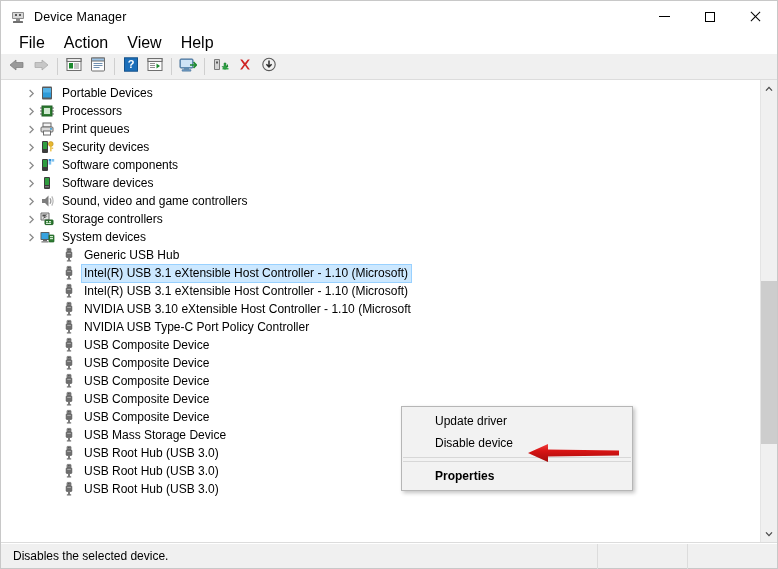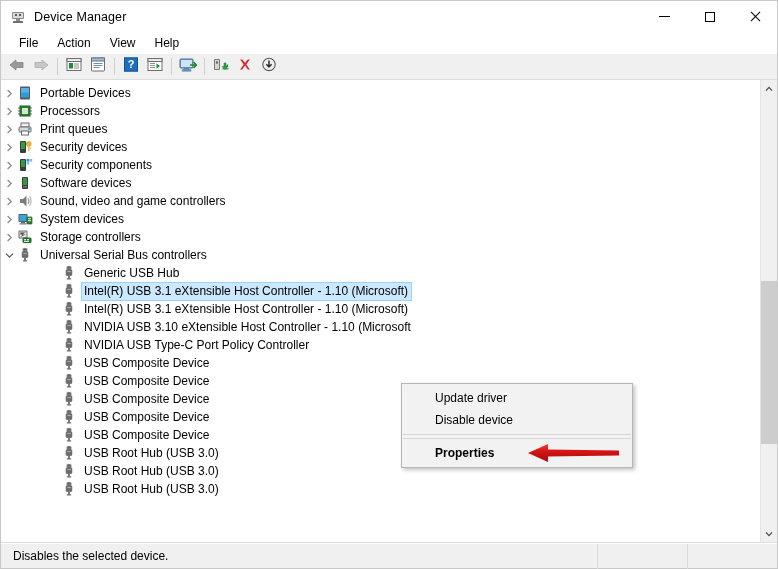--- a/index.html
+++ b/index.html
@@ -59,21 +59,21 @@
 
   
   .menubar {
     height: 22px;
     background: #ffffff;
     display: flex; align-items: center;
     padding-left: 9px;
     flex: 0 0 auto;
   }
   .menuitem {
-    font-size: 12px; color: #000;
+    font-size: 16px; color: #000;
     padding: 2px 9px 3px 9px;
     margin-right: 1px;
     white-space: nowrap;
   }
 
   
   .toolbar {
     height: 26px;
     background: #f0f0f0;
     border-bottom: 1px solid #dcdcdc;
@@ -128,21 +128,21 @@
   }
   .icon {
     width: 16px; height: 16px;
     margin-right: 5px;
     flex: 0 0 auto;
     position: relative;
   }
   .lbl { padding: 1px 3px 1px 2px; line-height: 15px; }
 
   
-  .lvl1 { }
+  .lvl1 { padding-left: 22px; }
   .lvl2 { padding-left: 60px; }
 
   
   .vscroll {
     width: 17px;
     background: #f0f0f0;
     border-left: 1px solid #e4e4e4;
     display: flex; flex-direction: column;
     flex: 0 0 auto;
     position: relative;
@@ -177,21 +177,21 @@
   }
   .status-pane {
     width: 90px; height: 25px;
     border-left: 1px solid #dcdcdc;
     flex: 0 0 auto;
   }
 
   
   .ctxmenu {
     position: absolute;
-    left: 400px; top: 303px;
+    left: 400px; top: 326px;
     width: 232px;
     background: #f2f2f2;
     border: 1px solid #b6b6b6;
     box-shadow: 2px 2px 4px rgba(0,0,0,.24);
     padding: 3px 0 3px 0;
     z-index: 40;
   }
   .ctx-item {
     height: 22px;
     display: flex; align-items: center;
@@ -436,21 +436,21 @@
               <path d="M1.6 1 L5.2 4.5 L1.6 8" fill="none" stroke="#8a8a8a" stroke-width="1.25"></path>
             </svg>
           </span>
           <span class="icon"><svg width="16" height="16" viewBox="0 0 16 16">
               <rect x="3" y="2" width="6" height="12" rx="1" fill="#3c3c3c"></rect>
               <rect x="4" y="3" width="4" height="7" fill="#2f9d3f"></rect>
               <rect x="9.6" y="2" width="2.6" height="2.6" fill="#2f8fd8"></rect>
               <rect x="12.6" y="2" width="2.6" height="2.6" fill="#7bc0ef"></rect>
               <rect x="9.6" y="5" width="2.6" height="2.6" fill="#7bc0ef"></rect>
             </svg></span>
-          <span class="lbl">Security components</span>
+          <span class="lbl">Software components</span>
         </div>
         <div class="row lvl1">
           <span class="chev">
             <svg width="7" height="9" viewBox="0 0 7 9">
               <path d="M1.6 1 L5.2 4.5 L1.6 8" fill="none" stroke="#8a8a8a" stroke-width="1.25"></path>
             </svg>
           </span>
           <span class="icon"><svg width="16" height="16" viewBox="0 0 16 16">
               <rect x="5" y="2" width="6" height="12" rx="1" fill="#3c3c3c"></rect>
               <rect x="6" y="3" width="4" height="7" fill="#2f9d3f"></rect>
@@ -463,71 +463,54 @@
             <svg width="7" height="9" viewBox="0 0 7 9">
               <path d="M1.6 1 L5.2 4.5 L1.6 8" fill="none" stroke="#8a8a8a" stroke-width="1.25"></path>
             </svg>
           </span>
           <span class="icon"><svg width="16" height="16" viewBox="0 0 16 16">
               <path d="M3 6 L6 6 L9.5 2.6 L9.5 13.4 L6 10 L3 10 Z" fill="#7d7d7d"></path>
               <path d="M11 5.2 Q12.8 8 11 10.8" fill="none" stroke="#9a9a9a" stroke-width="1.2"></path>
               <path d="M12.8 3.4 Q15.4 8 12.8 12.6" fill="none" stroke="#b5b5b5" stroke-width="1.2"></path>
             </svg></span>
           <span class="lbl">Sound, video and game controllers</span>
+        </div>
+        <div class="row lvl1">
+          <span class="chev">
+            <svg width="7" height="9" viewBox="0 0 7 9">
+              <path d="M1.6 1 L5.2 4.5 L1.6 8" fill="none" stroke="#8a8a8a" stroke-width="1.25"></path>
+            </svg>
+          </span>
+          <span class="icon"><svg width="16" height="16" viewBox="0 0 16 16">
+              <path d="M2 2 L10 2 L10 9 L2 9 Z" fill="#e3e3e3" stroke="#6a6a6a"></path>
+              <path d="M3.4 3.4 L8.6 3.4 L5.4 5.6 L8.6 5.6 L3.4 8 L5.6 5.6 L3.4 5.6 Z" fill="#4a4a4a"></path>
+              <rect x="6" y="9" width="8" height="4.6" rx=".6" fill="#2f7d32" stroke="#1d5f22"></rect>
+              <rect x="7" y="10" width="2" height="1.4" fill="#d2e8d2"></rect>
+              <rect x="10" y="10" width="2" height="1.4" fill="#d2e8d2"></rect>
+              <rect x="7" y="12" width="5" height="1" fill="#d2e8d2"></rect>
+            </svg></span>
+          <span class="lbl">Storage controllers</span>
         </div>
         <div class="row lvl1">
           <span class="chev">
             <svg width="7" height="9" viewBox="0 0 7 9">
               <path d="M1.6 1 L5.2 4.5 L1.6 8" fill="none" stroke="#8a8a8a" stroke-width="1.25"></path>
             </svg>
           </span>
           <span class="icon"><svg width="16" height="16" viewBox="0 0 16 16">
               <rect x="1.5" y="3" width="9" height="8" rx=".8" fill="#5a5a5a"></rect>
               <rect x="2.4" y="3.9" width="7.2" height="6.2" fill="#37a3e0"></rect>
               <rect x="4" y="11" width="4" height="1.2" fill="#6a6a6a"></rect>
               <rect x="2.4" y="12.2" width="7.2" height="1.4" rx=".4" fill="#7a7a7a"></rect>
               <rect x="10" y="6" width="5" height="7" rx=".6" fill="#2f7d32" stroke="#1d5f22" stroke-width=".7"></rect>
               <rect x="11" y="7" width="3" height="1.2" fill="#d2e8d2"></rect>
               <rect x="11" y="9" width="3" height="1.2" fill="#d2e8d2"></rect>
             </svg></span>
           <span class="lbl">System devices</span>
         </div>
-        <div class="row lvl1">
-          <span class="chev">
-            <svg width="7" height="9" viewBox="0 0 7 9">
-              <path d="M1.6 1 L5.2 4.5 L1.6 8" fill="none" stroke="#8a8a8a" stroke-width="1.25"></path>
-            </svg>
-          </span>
-          <span class="icon"><svg width="16" height="16" viewBox="0 0 16 16">
-              <path d="M2 2 L10 2 L10 9 L2 9 Z" fill="#e3e3e3" stroke="#6a6a6a"></path>
-              <path d="M3.4 3.4 L8.6 3.4 L5.4 5.6 L8.6 5.6 L3.4 8 L5.6 5.6 L3.4 5.6 Z" fill="#4a4a4a"></path>
-              <rect x="6" y="9" width="8" height="4.6" rx=".6" fill="#2f7d32" stroke="#1d5f22"></rect>
-              <rect x="7" y="10" width="2" height="1.4" fill="#d2e8d2"></rect>
-              <rect x="10" y="10" width="2" height="1.4" fill="#d2e8d2"></rect>
-              <rect x="7" y="12" width="5" height="1" fill="#d2e8d2"></rect>
-            </svg></span>
-          <span class="lbl">Storage controllers</span>
-        </div>
-        <div class="row lvl1">
-          <span class="chev">
-            <svg width="9" height="7" viewBox="0 0 9 7">
-              <path d="M1 1.6 L4.5 5.2 L8 1.6" fill="none" stroke="#5a5a5a" stroke-width="1.25"></path>
-            </svg>
-          </span>
-          <span class="icon"><svg width="16" height="16" viewBox="0 0 16 16">
-              <rect x="6" y="1.4" width="4" height="3.6" rx=".7" fill="#8e8e8e" stroke="#5f5f5f" stroke-width=".7"></rect>
-              <rect x="7" y="2.2" width="1" height="1.1" fill="#4a4a4a"></rect>
-              <rect x="8.3" y="2.2" width="1" height="1.1" fill="#4a4a4a"></rect>
-              <rect x="5.2" y="5" width="5.6" height="5.4" rx=".6" fill="#6f6f6f" stroke="#4f4f4f" stroke-width=".7"></rect>
-              <rect x="6.2" y="5.8" width="3.6" height="1.2" fill="#a8a8a8"></rect>
-              <rect x="7" y="10.4" width="2" height="3.4" fill="#7a7a7a"></rect>
-              <rect x="5.8" y="13.3" width="4.4" height="1.3" rx=".3" fill="#6f6f6f"></rect>
-            </svg></span>
-          <span class="lbl">Universal Serial Bus controllers</span>
-        </div>
         <div class="row lvl2">
           <span class="icon"><svg width="16" height="16" viewBox="0 0 16 16">
               <rect x="6" y="1.4" width="4" height="3.6" rx=".7" fill="#8e8e8e" stroke="#5f5f5f" stroke-width=".7"></rect>
               <rect x="7" y="2.2" width="1" height="1.1" fill="#4a4a4a"></rect>
               <rect x="8.3" y="2.2" width="1" height="1.1" fill="#4a4a4a"></rect>
               <rect x="5.2" y="5" width="5.6" height="5.4" rx=".6" fill="#6f6f6f" stroke="#4f4f4f" stroke-width=".7"></rect>
               <rect x="6.2" y="5.8" width="3.6" height="1.2" fill="#a8a8a8"></rect>
               <rect x="7" y="10.4" width="2" height="3.4" fill="#7a7a7a"></rect>
               <rect x="5.8" y="13.3" width="4.4" height="1.3" rx=".3" fill="#6f6f6f"></rect>
             </svg></span>
@@ -633,20 +616,32 @@
           <span class="icon"><svg width="16" height="16" viewBox="0 0 16 16">
               <rect x="6" y="1.4" width="4" height="3.6" rx=".7" fill="#8e8e8e" stroke="#5f5f5f" stroke-width=".7"></rect>
               <rect x="7" y="2.2" width="1" height="1.1" fill="#4a4a4a"></rect>
               <rect x="8.3" y="2.2" width="1" height="1.1" fill="#4a4a4a"></rect>
               <rect x="5.2" y="5" width="5.6" height="5.4" rx=".6" fill="#6f6f6f" stroke="#4f4f4f" stroke-width=".7"></rect>
               <rect x="6.2" y="5.8" width="3.6" height="1.2" fill="#a8a8a8"></rect>
               <rect x="7" y="10.4" width="2" height="3.4" fill="#7a7a7a"></rect>
               <rect x="5.8" y="13.3" width="4.4" height="1.3" rx=".3" fill="#6f6f6f"></rect>
             </svg></span>
           <span class="lbl">USB Composite Device</span>
+        </div>
+        <div class="row lvl2">
+          <span class="icon"><svg width="16" height="16" viewBox="0 0 16 16">
+              <rect x="6" y="1.4" width="4" height="3.6" rx=".7" fill="#8e8e8e" stroke="#5f5f5f" stroke-width=".7"></rect>
+              <rect x="7" y="2.2" width="1" height="1.1" fill="#4a4a4a"></rect>
+              <rect x="8.3" y="2.2" width="1" height="1.1" fill="#4a4a4a"></rect>
+              <rect x="5.2" y="5" width="5.6" height="5.4" rx=".6" fill="#6f6f6f" stroke="#4f4f4f" stroke-width=".7"></rect>
+              <rect x="6.2" y="5.8" width="3.6" height="1.2" fill="#a8a8a8"></rect>
+              <rect x="7" y="10.4" width="2" height="3.4" fill="#7a7a7a"></rect>
+              <rect x="5.8" y="13.3" width="4.4" height="1.3" rx=".3" fill="#6f6f6f"></rect>
+            </svg></span>
+          <span class="lbl">USB Mass Storage Device</span>
         </div>
         <div class="row lvl2">
           <span class="icon"><svg width="16" height="16" viewBox="0 0 16 16">
               <rect x="6" y="1.4" width="4" height="3.6" rx=".7" fill="#8e8e8e" stroke="#5f5f5f" stroke-width=".7"></rect>
               <rect x="7" y="2.2" width="1" height="1.1" fill="#4a4a4a"></rect>
               <rect x="8.3" y="2.2" width="1" height="1.1" fill="#4a4a4a"></rect>
               <rect x="5.2" y="5" width="5.6" height="5.4" rx=".6" fill="#6f6f6f" stroke="#4f4f4f" stroke-width=".7"></rect>
               <rect x="6.2" y="5.8" width="3.6" height="1.2" fill="#a8a8a8"></rect>
               <rect x="7" y="10.4" width="2" height="3.4" fill="#7a7a7a"></rect>
               <rect x="5.8" y="13.3" width="4.4" height="1.3" rx=".3" fill="#6f6f6f"></rect>

